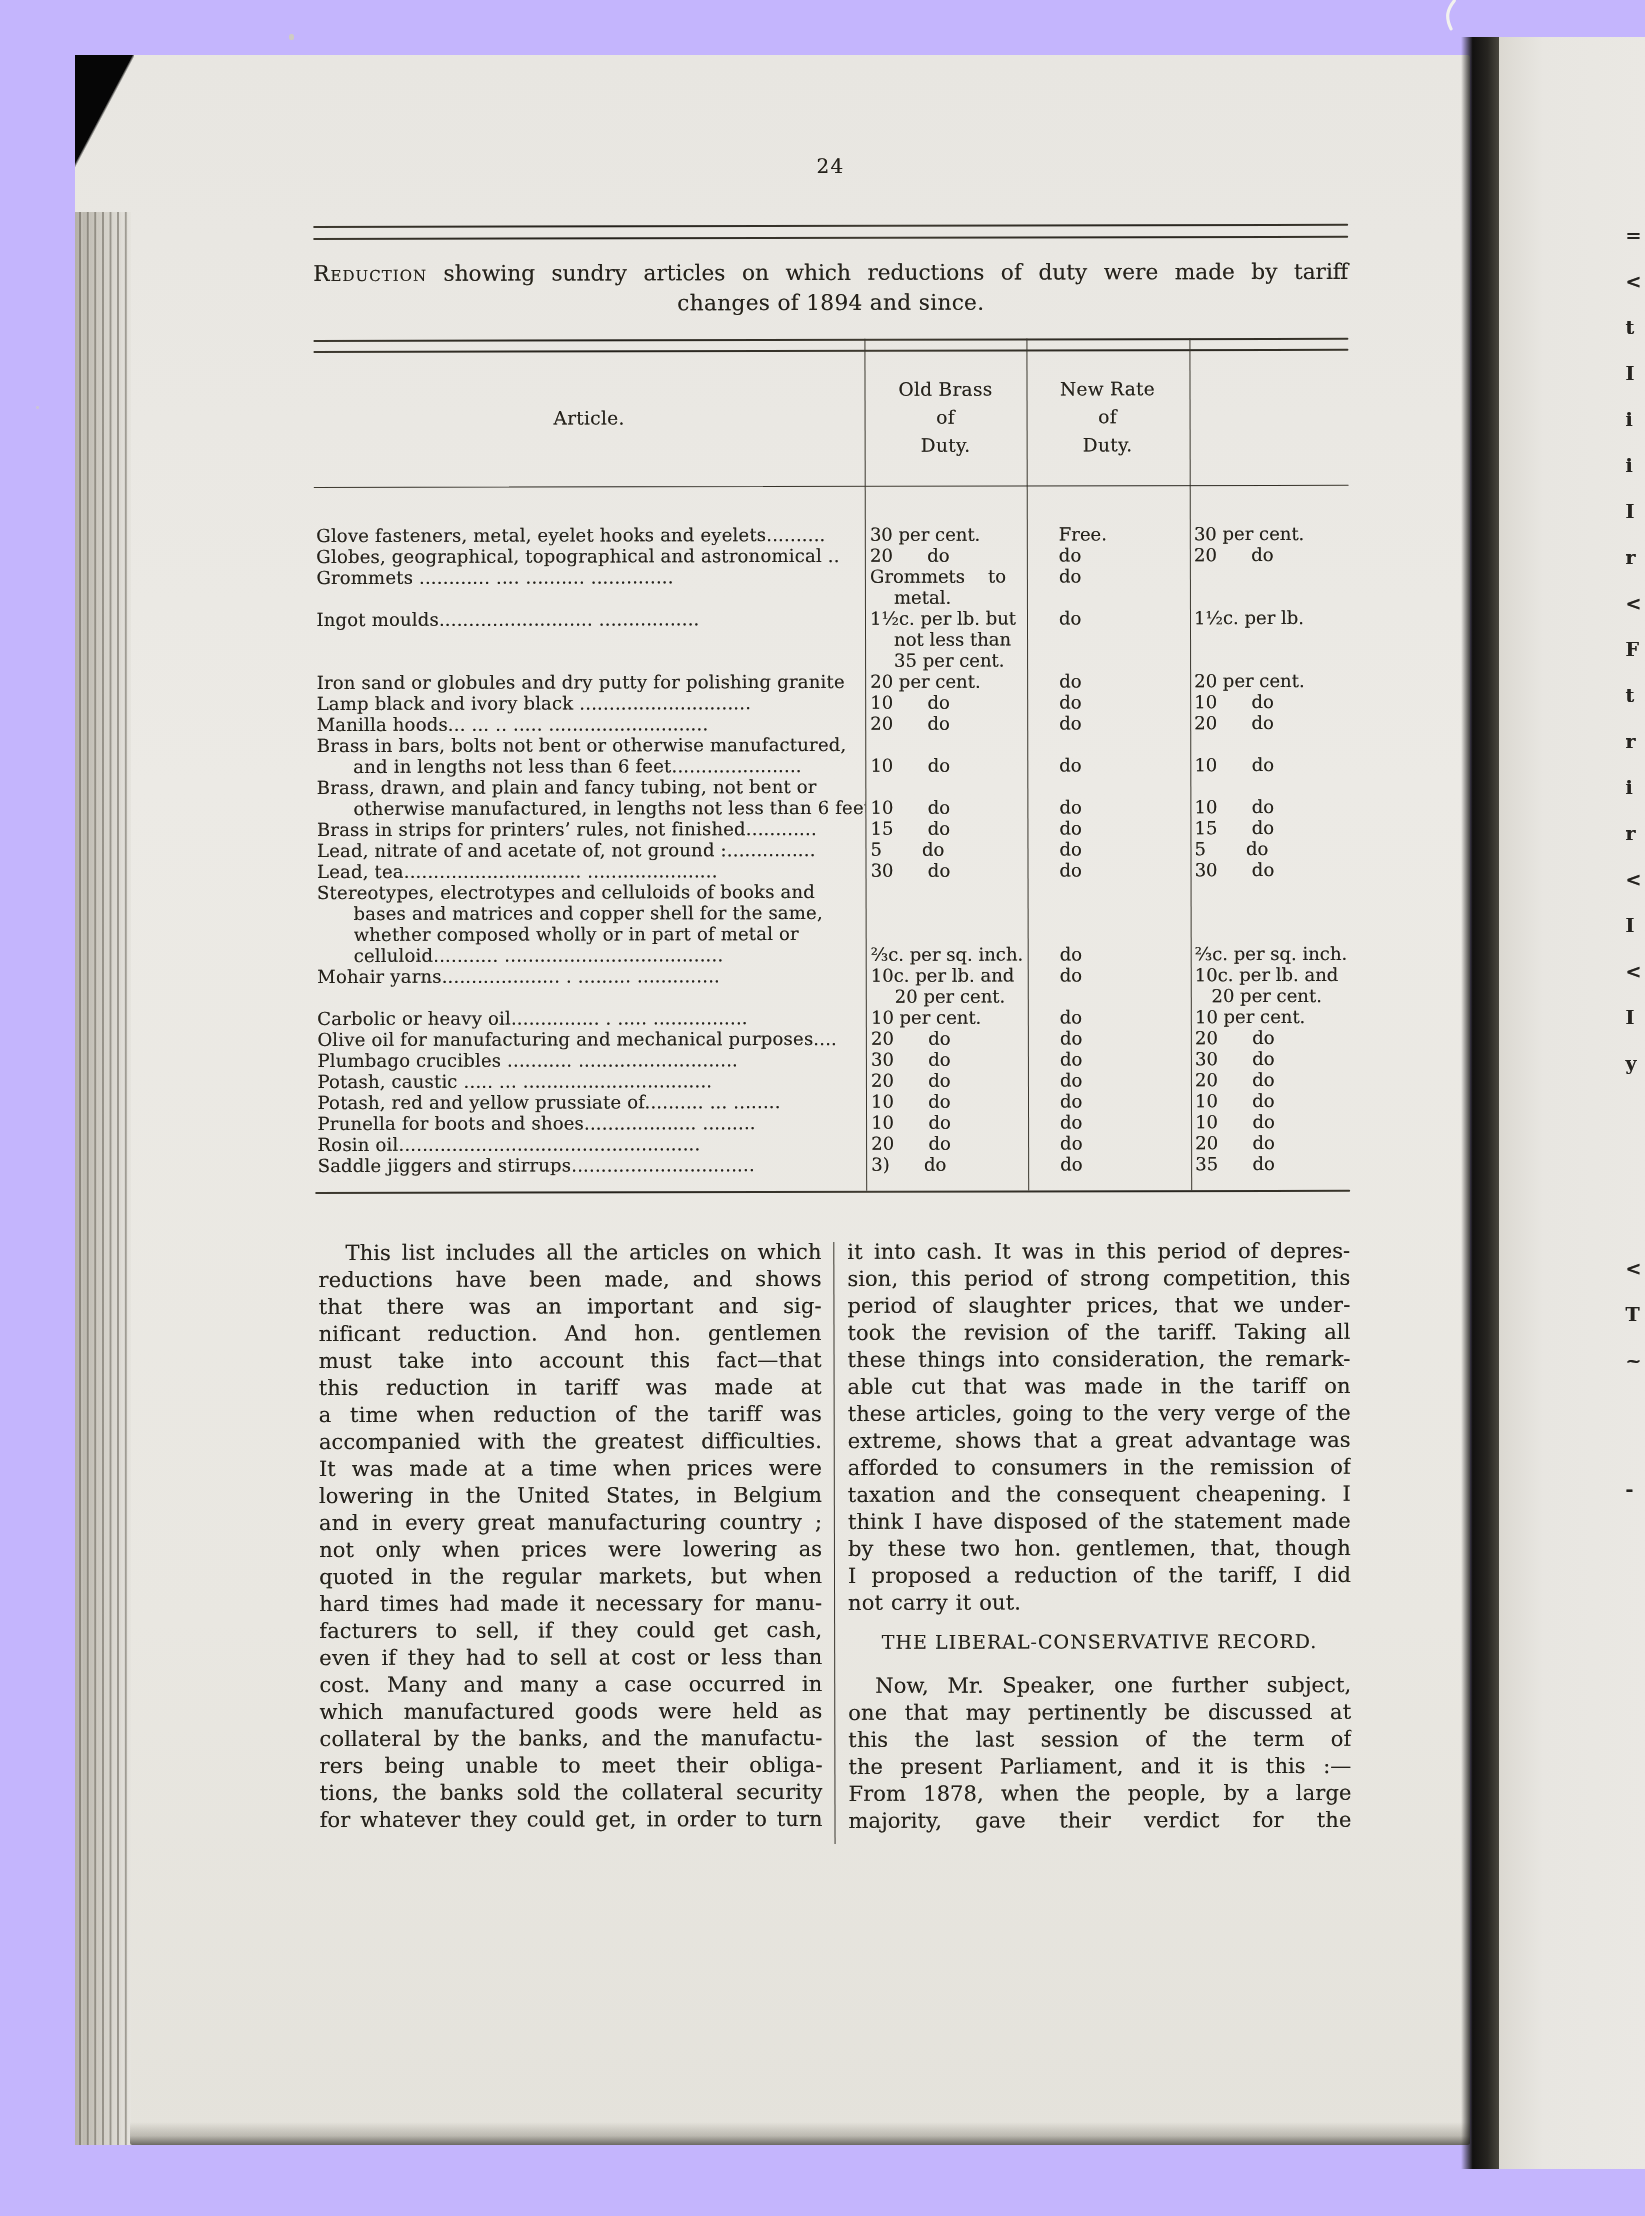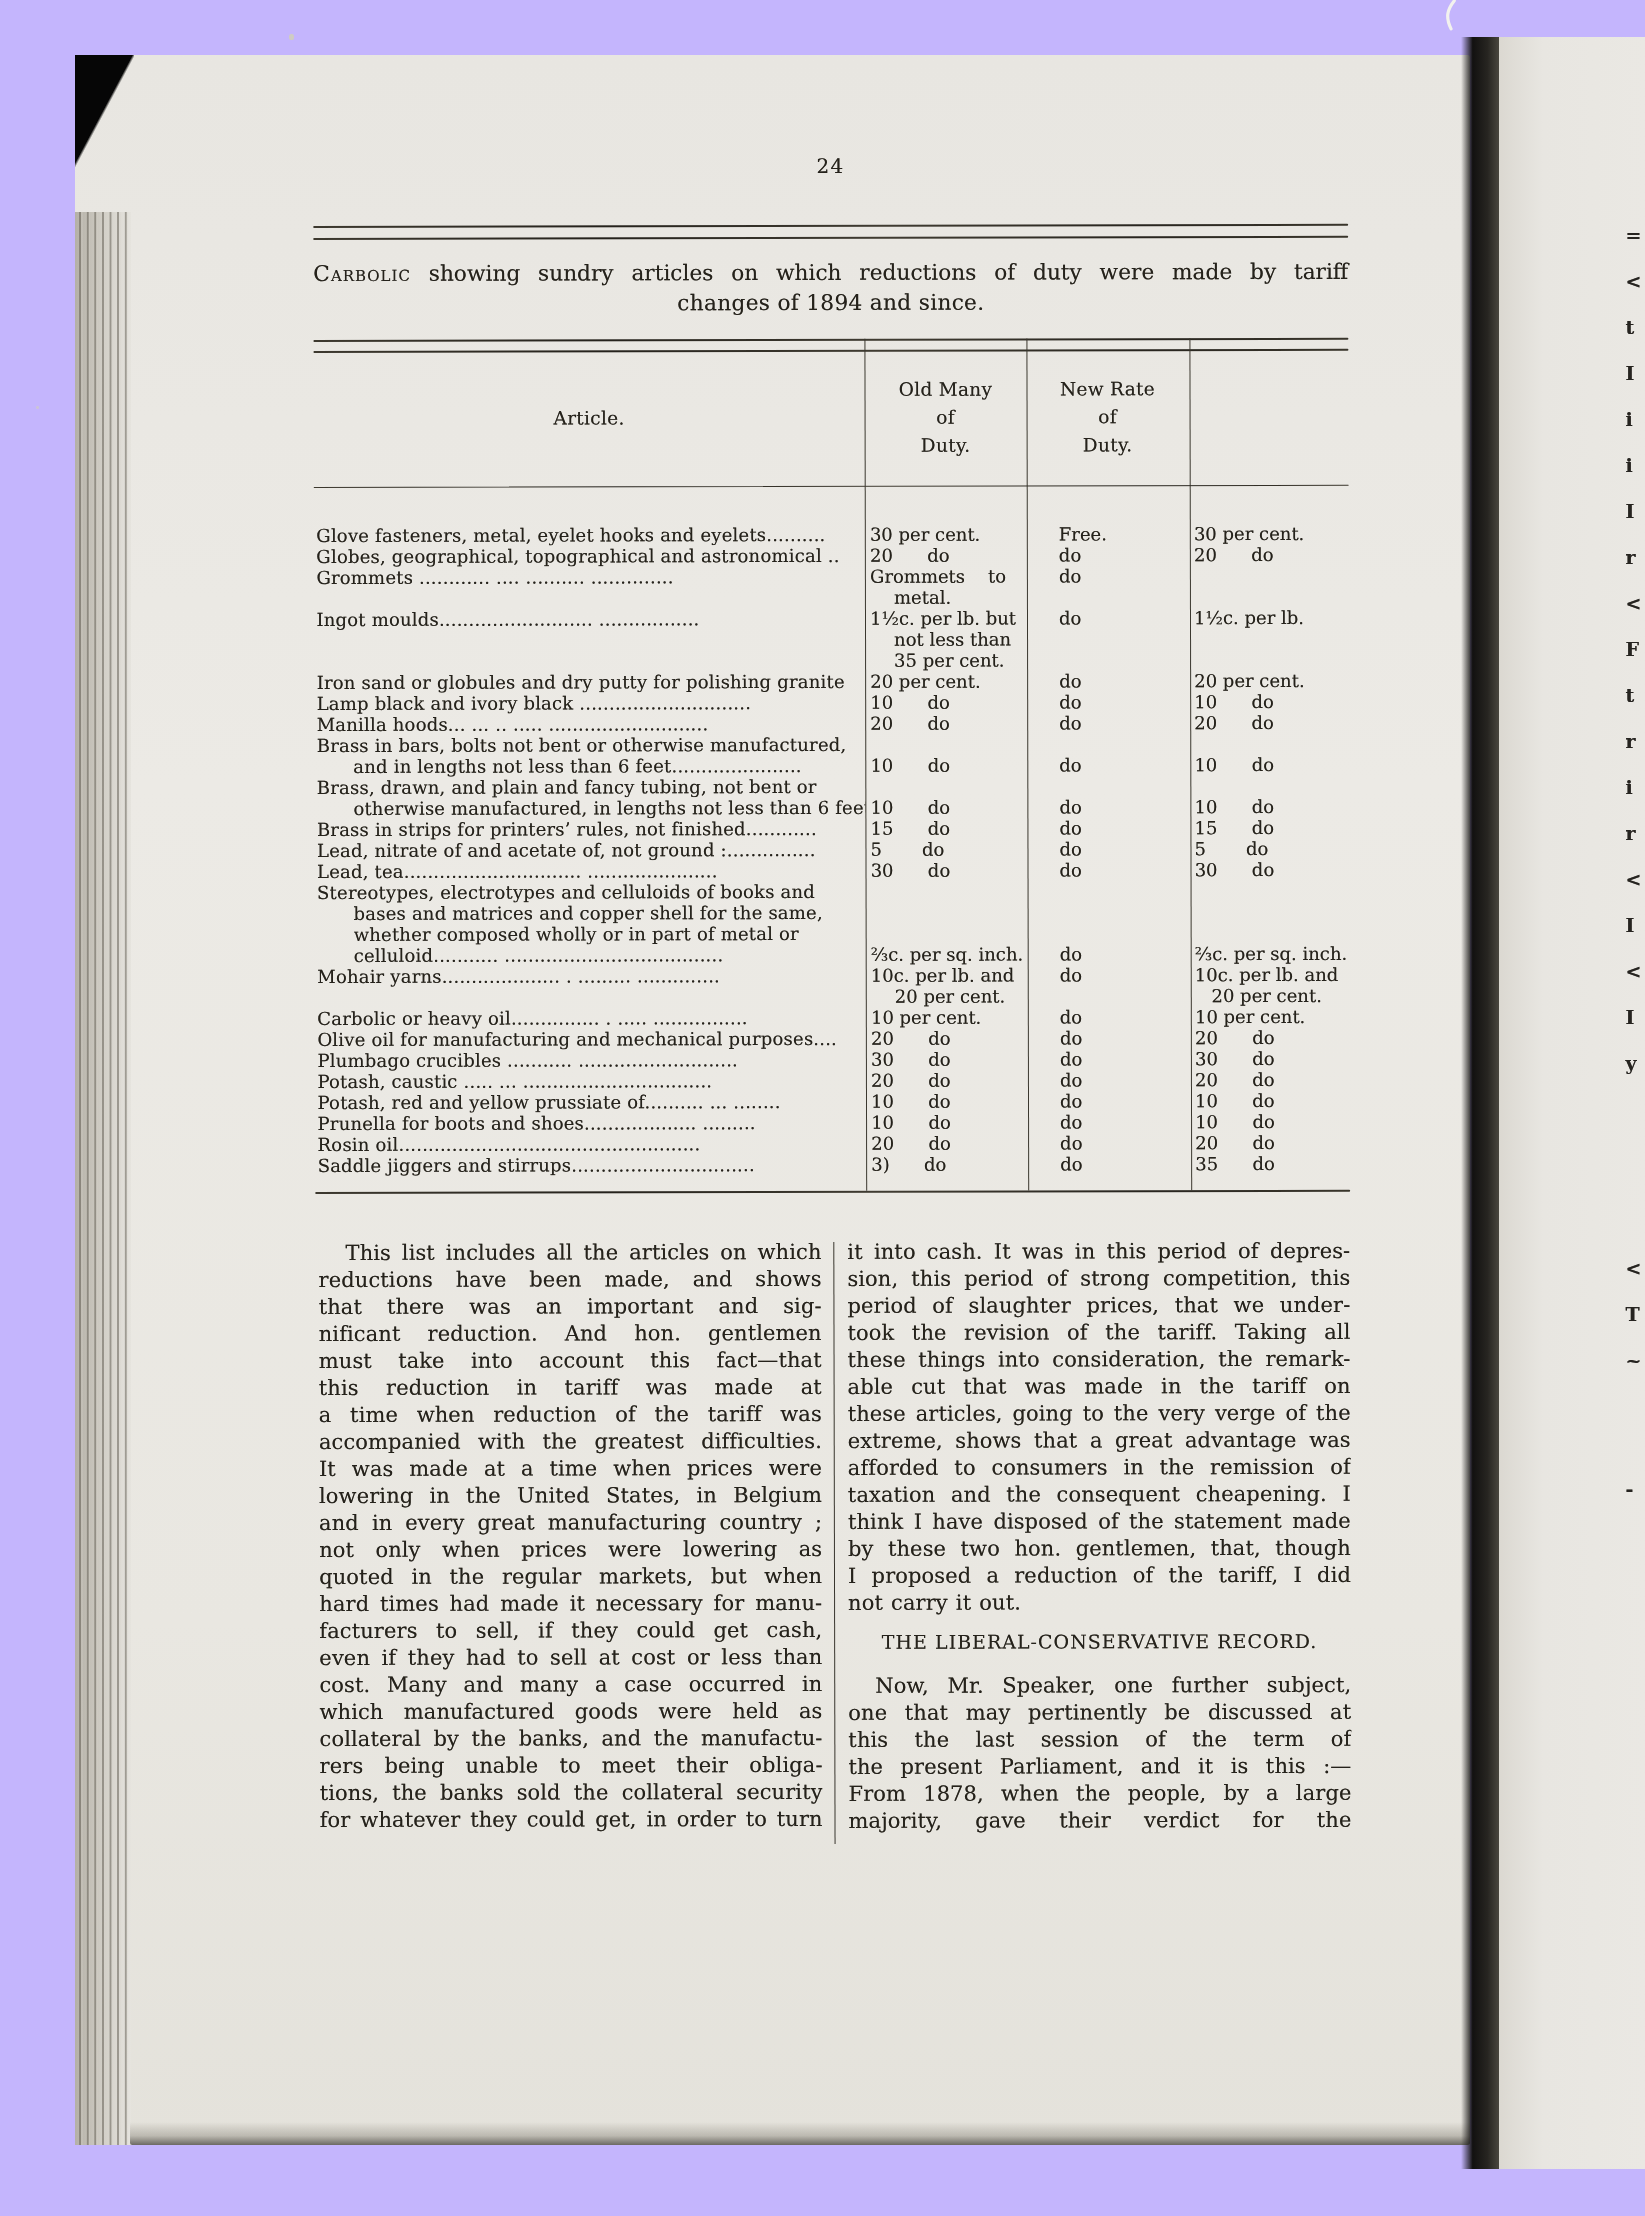--- a/index.html
+++ b/index.html
@@ -140,35 +140,35 @@
 
     <div class="content">
       <div class="print">
 
         <div class="page-num">24</div>
 
         <div class="hrule r1a"></div>
         <div class="hrule r1b"></div>
 
         <div class="title">
-          <div class="t1"><span class="lead">Carbolic</span> <span>showing sundry articles on which reductions of duty were made by tariff</span></div>
+          <div class="t1"><span class="lead">Reduction</span> <span>showing sundry articles on which reductions of duty were made by tariff</span></div>
           <div class="t2">changes of 1894 and since.</div>
         </div>
 
         <div class="hrule r2a"></div>
         <div class="hrule r2b"></div>
 
         <div class="vrule v1"></div>
         <div class="vrule v2"></div>
         <div class="vrule v3"></div>
 
         <div class="thead">
           <div class="th th-a">Article.</div>
           <div class="th th-o">
-              <div class="thl">Old Many</div>
+              <div class="thl">Old Brass</div>
               <div class="thl">of</div>
               <div class="thl">Duty.</div>
             </div>
           <div class="th th-n">
               <div class="thl">New Rate</div>
               <div class="thl">of</div>
               <div class="thl">Duty.</div>
             </div>
         </div>
 

